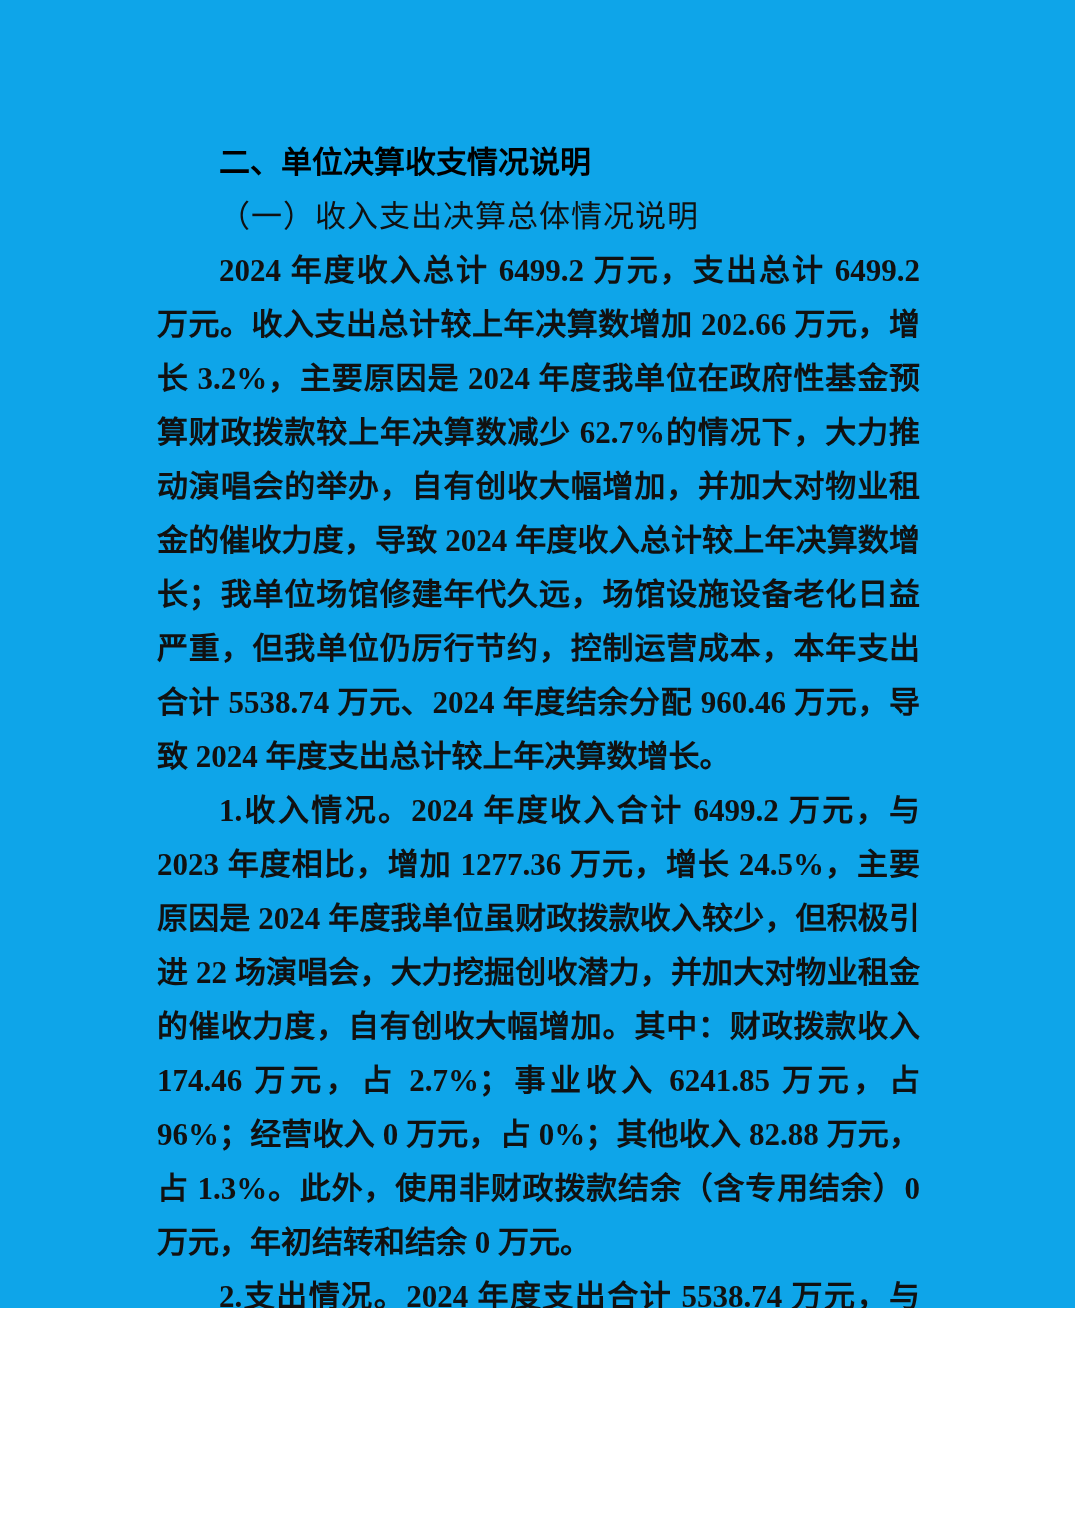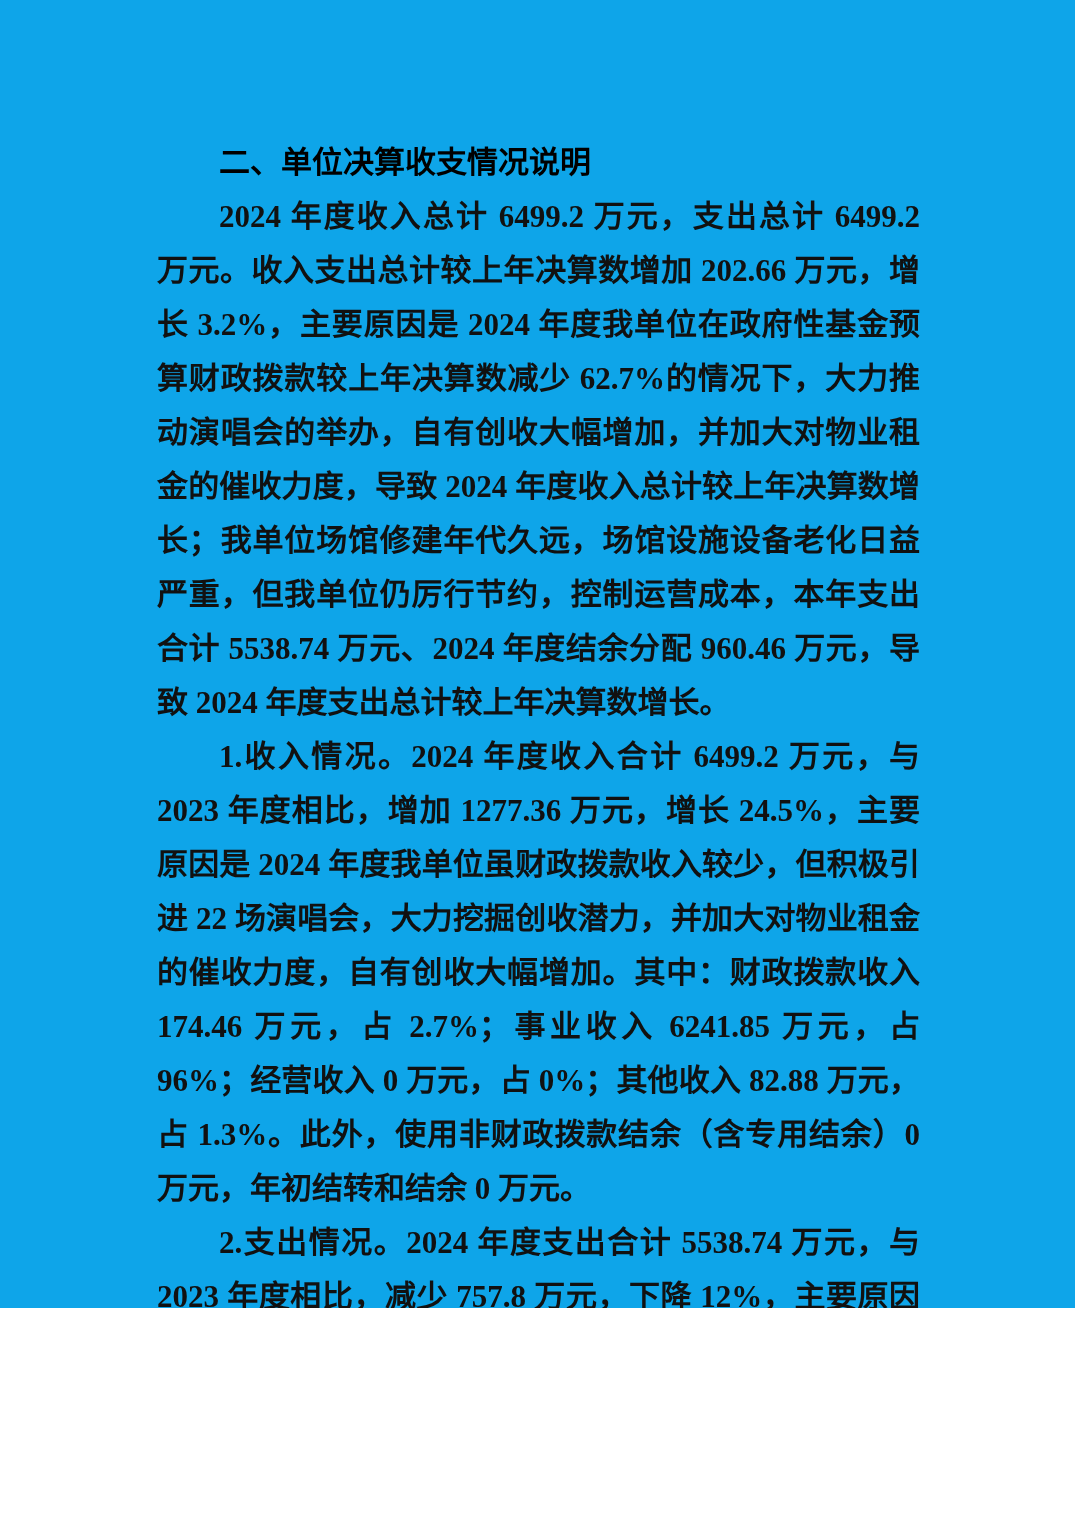--- a/index.html
+++ b/index.html
@@ -59,20 +59,21 @@
     line-height: 30px;
     color: #111111;
   }
 </style>
 </head>
 <body>
 
 <div class="page">
   <h2 class="section-heading">二、单位决算收支情况说明</h2>
 
+  <h3 class="subsection-heading">（一）收入支出决算总体情况说明</h3>
 
   <p class="body-paragraph">2024 年度收入总计 6499.2 万元，支出总计 6499.2 万元。收入支出总计较上年决算数增加 202.66 万元，增长 3.2%，主要原因是 2024 年度我单位在政府性基金预算财政拨款较上年决算数减少 62.7%的情况下，大力推动演唱会的举办，自有创收大幅增加，并加大对物业租金的催收力度，导致 2024 年度收入总计较上年决算数增长；我单位场馆修建年代久远，场馆设施设备老化日益严重，但我单位仍厉行节约，控制运营成本，本年支出合计 5538.74 万元、2024 年度结余分配 960.46 万元，导致 2024 年度支出总计较上年决算数增长。</p>
 
   <p class="body-paragraph">1.收入情况。2024 年度收入合计 6499.2 万元，与 2023 年度相比，增加 1277.36 万元，增长 24.5%，主要原因是 2024 年度我单位虽财政拨款收入较少，但积极引进 22 场演唱会，大力挖掘创收潜力，并加大对物业租金的催收力度，自有创收大幅增加。其中：财政拨款收入 174.46 万元，占 2.7%；事业收入 6241.85 万元，占 96%；经营收入 0 万元，占 0%；其他收入 82.88 万元，占 1.3%。此外，使用非财政拨款结余（含专用结余）0 万元，年初结转和结余 0 万元。</p>
 
   <p class="body-paragraph">2.支出情况。2024 年度支出合计 5538.74 万元，与 2023 年度相比，减少 757.8 万元，下降 12%，主要原因是我单位虽场馆修建年代久远，场馆设施设备老化日益严重，但仍厉行节约，控制运营成本，减少不必要支出。其中：基本支出</p>
 
   <div class="page-footer">- 2 -</div>
 </div>
 

